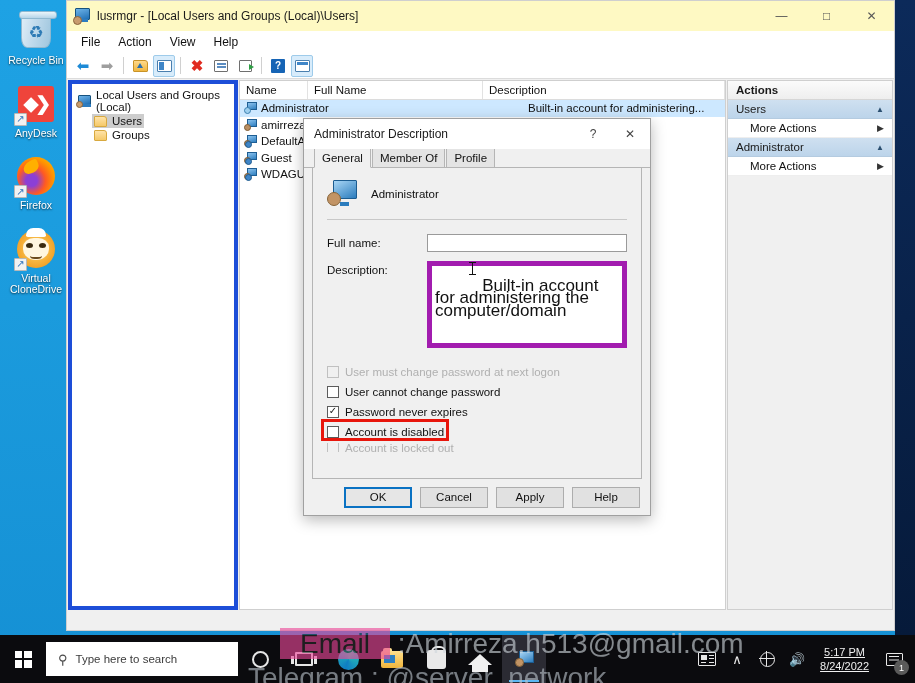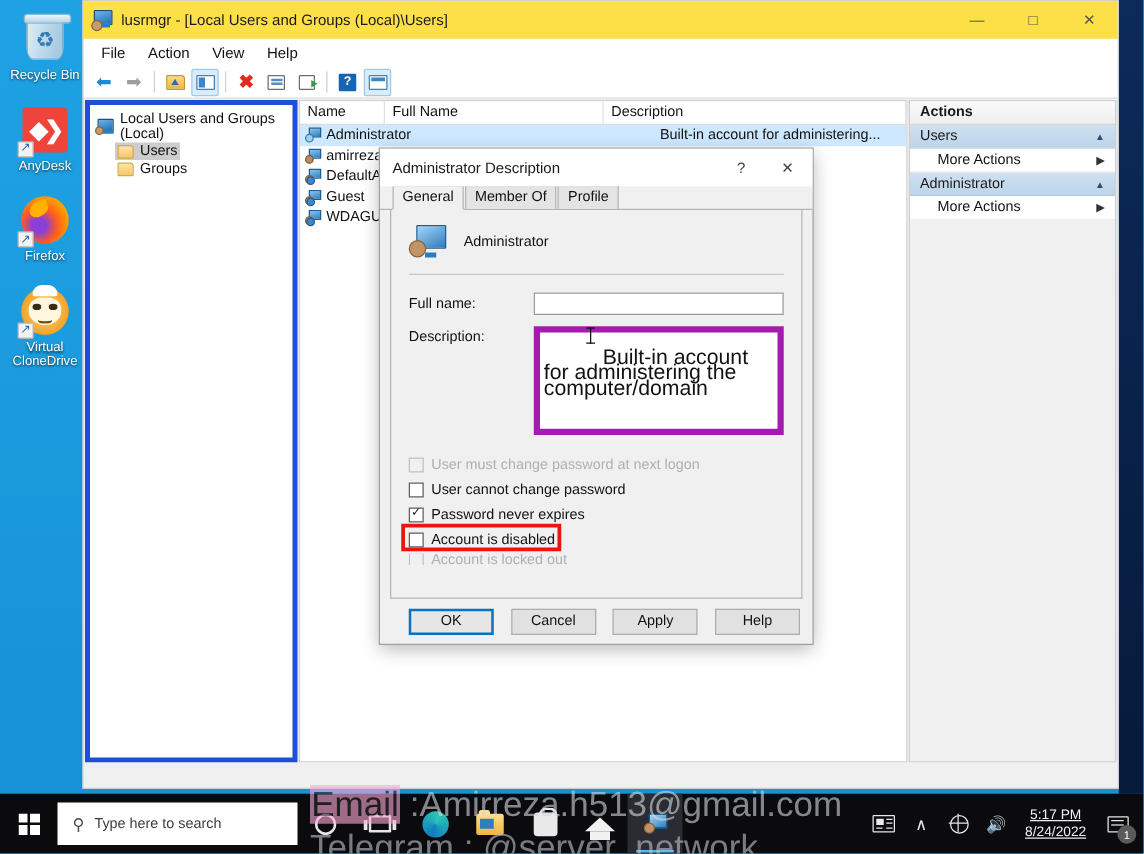--- a/index.html
+++ b/index.html
@@ -117,21 +117,21 @@
   
   #mmc {
     position: absolute;
     left: 66px; top: 0;
     width: 829px; height: 631px;
     background: #f0f0f0;
     border: 1px solid #cfcfcf;
     display: flex; flex-direction: column;
   }
   .titlebar {
-    height: 30px; background:#fde047;
+    height: 30px; background:#fef9c3;
     display:flex; align-items:center;
     border-bottom: none;
     position: relative;
   }
   .title-icon {
     margin-left: 8px; margin-right: 6px;
     width: 16px; height: 16px; position: relative;
   }
   .mon-icon {
     width:15px;height:12px;
@@ -405,22 +405,22 @@
   .chk-row.clipped{
     height:9px;overflow:hidden;margin-bottom:0;
   }
   .redbox{
     position:absolute;
     border:3px solid #e8160c;
     pointer-events:none;
   }
 
   .dlg-footer{
-    height:36px;display:flex;align-items:center;justify-content:space-between;
-    gap:8px;padding:0 10px 0 0;margin-left:23px;
+    height:36px;display:flex;align-items:center;justify-content:flex-end;
+    gap:8px;padding:0 10px 0 0;
   }
   .dbtn{
     width:68px;height:21px;background:#e1e1e1;border:1px solid #adadad;
     font-size:11.5px;color:#111;display:flex;align-items:center;justify-content:center;
   }
   .dbtn.default{border:2px solid #0a72c3;background:#e6e6e6;}
 
   
   #taskbar{
     position:absolute;left:0;bottom:0;width:915px;height:48px;
@@ -535,21 +535,21 @@
     background:#5a5a5a;color:#fff;font-size:9px;display:flex;align-items:center;justify-content:center;
   }
 
   
   #watermark{
     position:absolute;left:248px;bottom:-12px;
     font-size:28px;color:#cfd6dc;opacity:.62;
     white-space:nowrap;line-height:34px;
     pointer-events:none;
   }
-  #watermark .wm-line1 span.hl{background:#f9a8d4;color:#2a2a2a;opacity:1;padding:0 1px;}
+  #watermark .wm-line1 span.hl{background:#ec4899;color:#2a2a2a;opacity:1;padding:0 20px;margin-left:32px;}
   #watermark .wm-line2{color:#b9c2ca;}
   .right-edge{
     position:absolute;right:0;top:0;width:20px;height:635px;
     background:linear-gradient(180deg,#0c2a5a,#061a3a);
   }
 </style>
 </head>
 <body>
 
 <div id="root">

